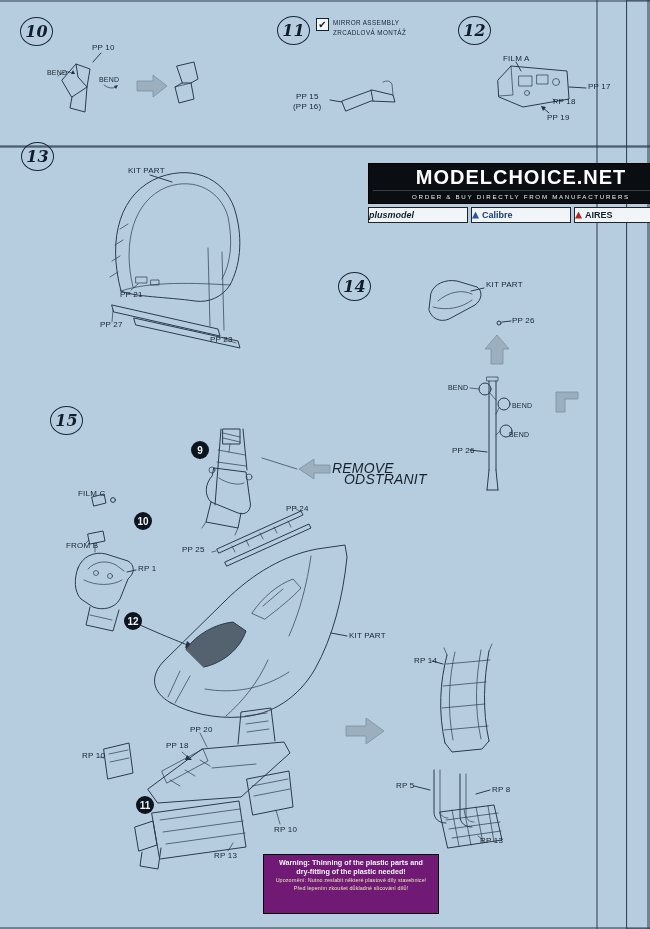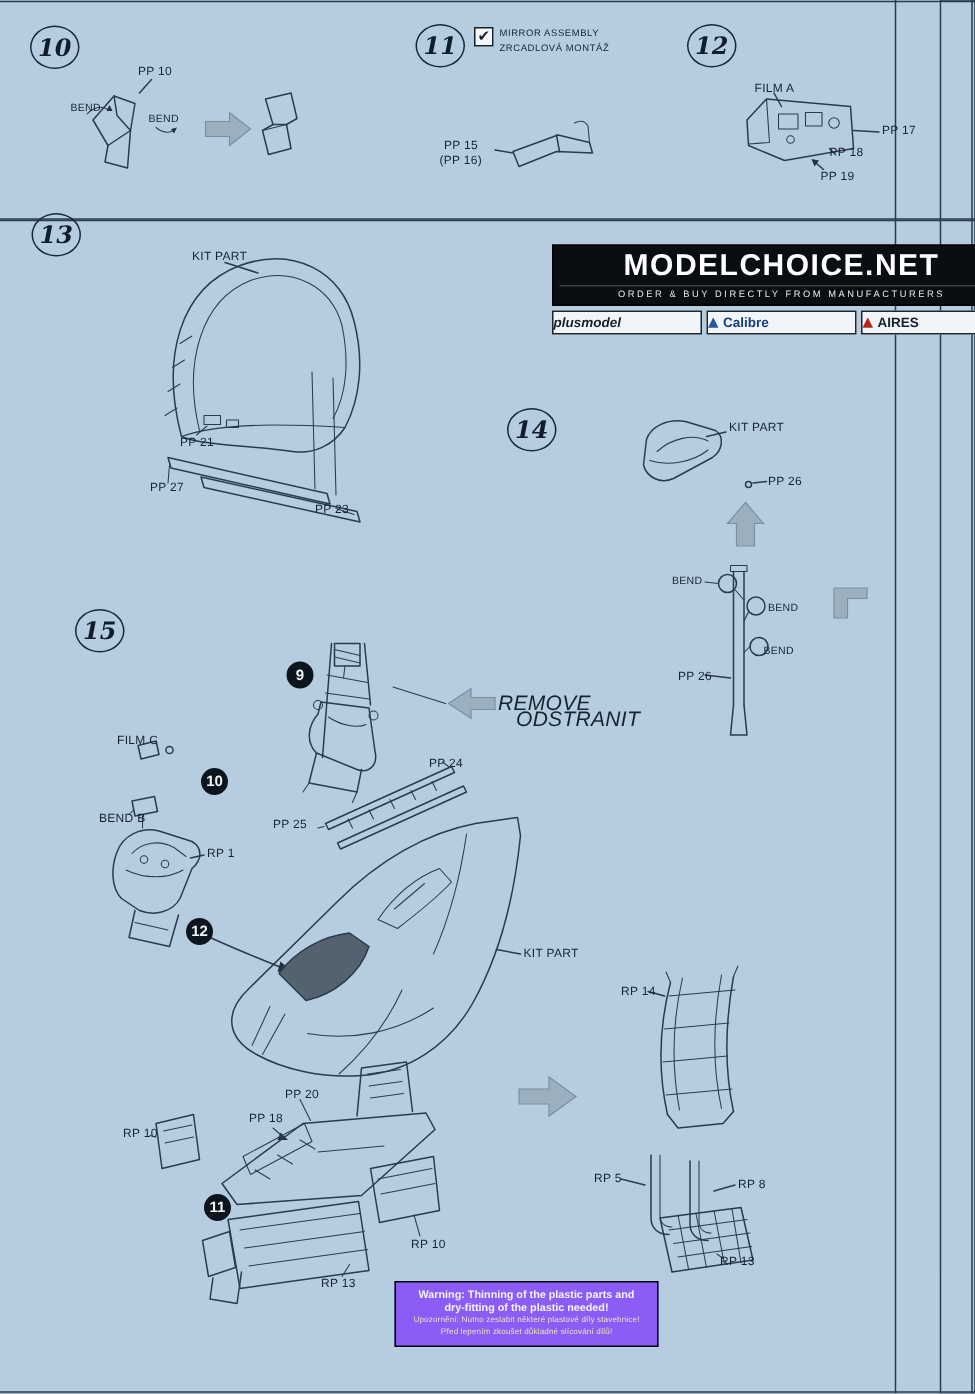--- a/index.html
+++ b/index.html
@@ -24,21 +24,21 @@
   .banner-black{background:#0a0e12;color:#fff;padding:3px 4px 3px;text-align:center;border:1px solid #000}
   .banner-title{font-size:20px;font-weight:bold;letter-spacing:1px;line-height:1.05}
   .banner-sub{font-size:6.2px;letter-spacing:1.7px;margin-top:2px;color:#e9ebee;border-top:1px solid #3a3f44;padding-top:2px}
   .banner-logos{display:flex;gap:3px;margin-top:3px}
   .chip{flex:1;background:#f1f5f8;border:1px solid #1d242b;height:16px;display:flex;align-items:center;justify-content:flex-start;font-size:9px;font-weight:bold;color:#14202c;gap:3px}
   .chip .mark{width:7px;height:7px;display:inline-block}
   .chip.plus span{font-style:italic}
   .chip.calibre span{color:#173c7f;}
   .chip.calibre .mark{background:#2c56a4;clip-path:polygon(0 100%,50% 0,100% 100%)}
   .chip.aires .mark{background:#b6251d;clip-path:polygon(0 100%,50% 0,100% 100%)}
-  .warnbox{position:absolute;left:263px;top:854px;width:176px;height:44px;background:#8b5cf6;border:1px solid #000;color:#fff;text-align:center;padding:3px 2px}
+  .warnbox{position:absolute;left:263px;top:854px;width:176px;height:60px;background:#701a75;border:1px solid #000;color:#fff;text-align:center;padding:3px 2px}
   .warn-en{font-size:7.2px;font-weight:bold;line-height:1.3;color:#f3f5f7}
   .warn-cz{font-size:5.4px;line-height:1.45;color:#e8e3bb;letter-spacing:.1px}
 </style>
 </head>
 <body>
 
 <div class="sheet">
 
   <svg class="art" width="650" height="929" viewBox="0 0 650 929">
 
@@ -292,21 +292,21 @@
   <span class="lbl" style="left:210px;top:336px">PP 23</span>
   <span class="lbl" style="left:486px;top:281px">KIT PART</span>
   <span class="lbl" style="left:512px;top:317px">PP 26</span>
   <span class="lbl sm" style="left:448px;top:384px">BEND</span>
   <span class="lbl sm" style="left:512px;top:402px">BEND</span>
   <span class="lbl sm" style="left:509px;top:431px">BEND</span>
   <span class="lbl" style="left:452px;top:447px">PP 26</span>
   <span class="lbl it" style="left:332px;top:461px">REMOVE</span>
   <span class="lbl it" style="left:344px;top:472px">ODSTRANIT</span>
   <span class="lbl" style="left:78px;top:490px">FILM C</span>
-  <span class="lbl" style="left:66px;top:542px">BEND B</span>
+  <span class="lbl" style="left:66px;top:542px">FROM B</span>
   <span class="lbl" style="left:138px;top:565px">RP 1</span>
   <span class="lbl" style="left:286px;top:505px">PP 24</span>
   <span class="lbl" style="left:182px;top:546px">PP 25</span>
   <span class="lbl" style="left:349px;top:632px">KIT PART</span>
   <span class="lbl" style="left:190px;top:726px">PP 20</span>
   <span class="lbl" style="left:166px;top:742px">PP 18</span>
   <span class="lbl" style="left:82px;top:752px">RP 10</span>
   <span class="lbl" style="left:274px;top:826px">RP 10</span>
   <span class="lbl" style="left:214px;top:852px">RP 13</span>
   <span class="lbl" style="left:414px;top:657px">RP 14</span>

